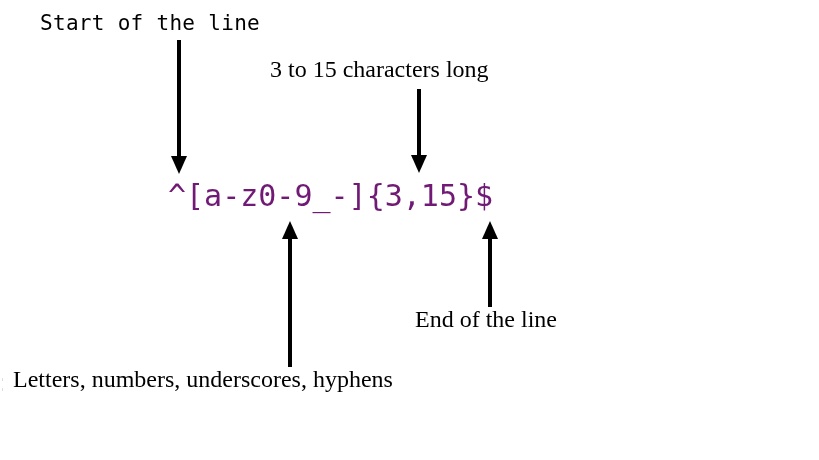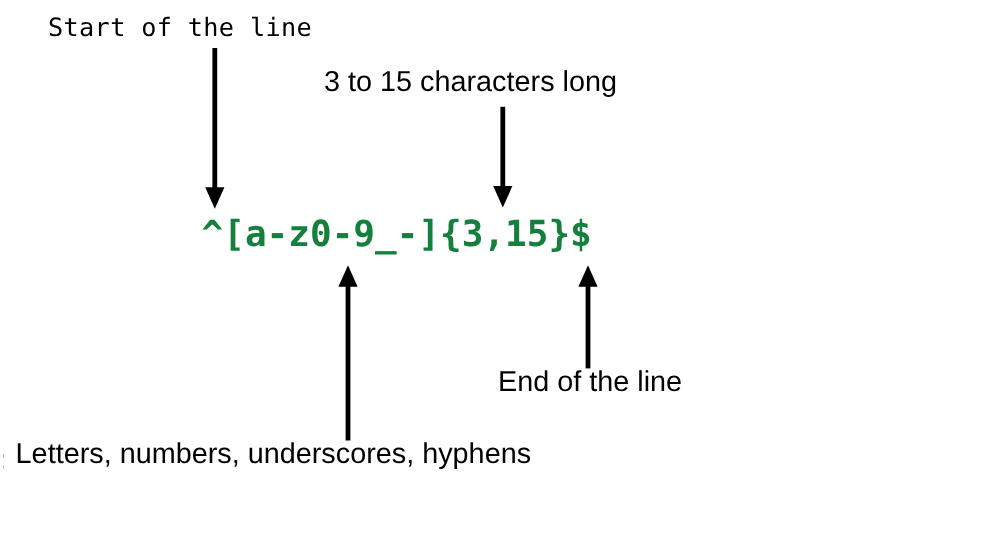--- a/index.html
+++ b/index.html
@@ -21,21 +21,21 @@
   .label {
     position: absolute;
     white-space: nowrap;
     color: #000000;
     line-height: 1.1;
   }
   .label.mono {
     font-family: "DejaVu Sans Mono", "Liberation Mono", monospace;
   }
   .label.sans {
-    font-family: Liberation Sans, sans-serif;
+    font-family: Liberation Serif, serif;
   }
 
   #label-start-of-line {
     left: 40px;
     top: 12px;
     font-size: 21px;
     letter-spacing: 0.3px;
   }
   #label-length {
     left: 270px;
@@ -67,24 +67,24 @@
     color: #555555;
   }
 
   
   #regex-expression {
     position: absolute;
     left: 168px;
     top: 178px;
     font-family: "DejaVu Sans Mono", "Liberation Mono", monospace;
     font-size: 30px;
-    font-weight: bold;
+    font-weight: normal;
     letter-spacing: 0px;
     white-space: pre;
-    color: #15803d;
+    color: #701a75;
   }
 
   
   .arrow {
     position: absolute;
   }
   .arrow svg {
     display: block;
     overflow: visible;
   }

